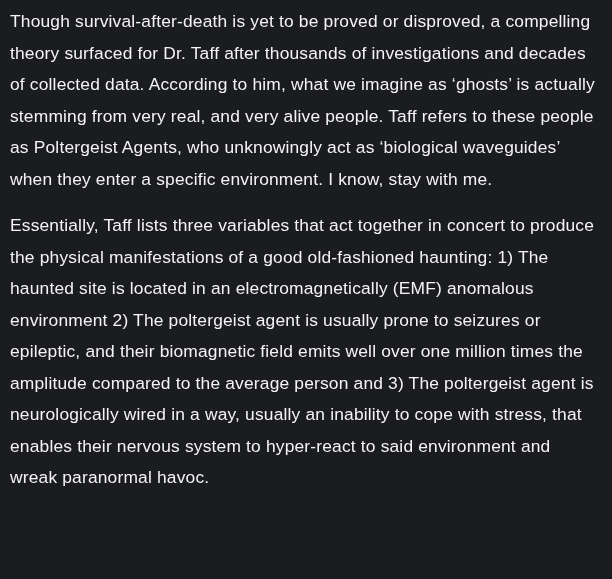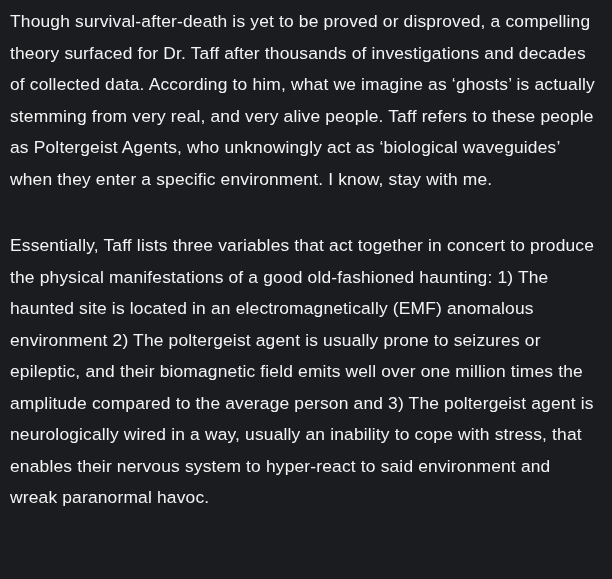--- a/index.html
+++ b/index.html
@@ -21,21 +21,21 @@
     padding: 6px 10px 0 10px;
   }
   .para {
     font-size: 17.4px;
     line-height: 31.5px;
     color: #f4f4f4;
     letter-spacing: 0.01em;
     margin: 0;
   }
   .para + .para {
-    margin-top: 35px;
+    margin-top: 15px;
   }
 </style>
 </head>
 <body>
 
 <div class="article">
   <p class="para">Though survival-after-death is yet to be proved or disproved, a compelling theory surfaced for Dr. Taff after thousands of investigations and decades of collected data. According to him, what we imagine as ‘ghosts’ is actually stemming from very real, and very alive people. Taff refers to these people as Poltergeist Agents, who unknowingly act as ‘biological waveguides’ when they enter a specific environment. I know, stay with me.</p>
   <p class="para">Essentially, Taff lists three variables that act together in concert to produce the physical manifestations of a good old-fashioned haunting: 1) The haunted site is located in an electromagnetically (EMF) anomalous environment 2) The poltergeist agent is usually prone to seizures or epileptic, and their biomagnetic field emits well over one million times the amplitude compared to the average person and 3) The poltergeist agent is neurologically wired in a way, usually an inability to cope with stress, that enables their nervous system to hyper-react to said environment and wreak paranormal havoc.</p>
 </div>
 

